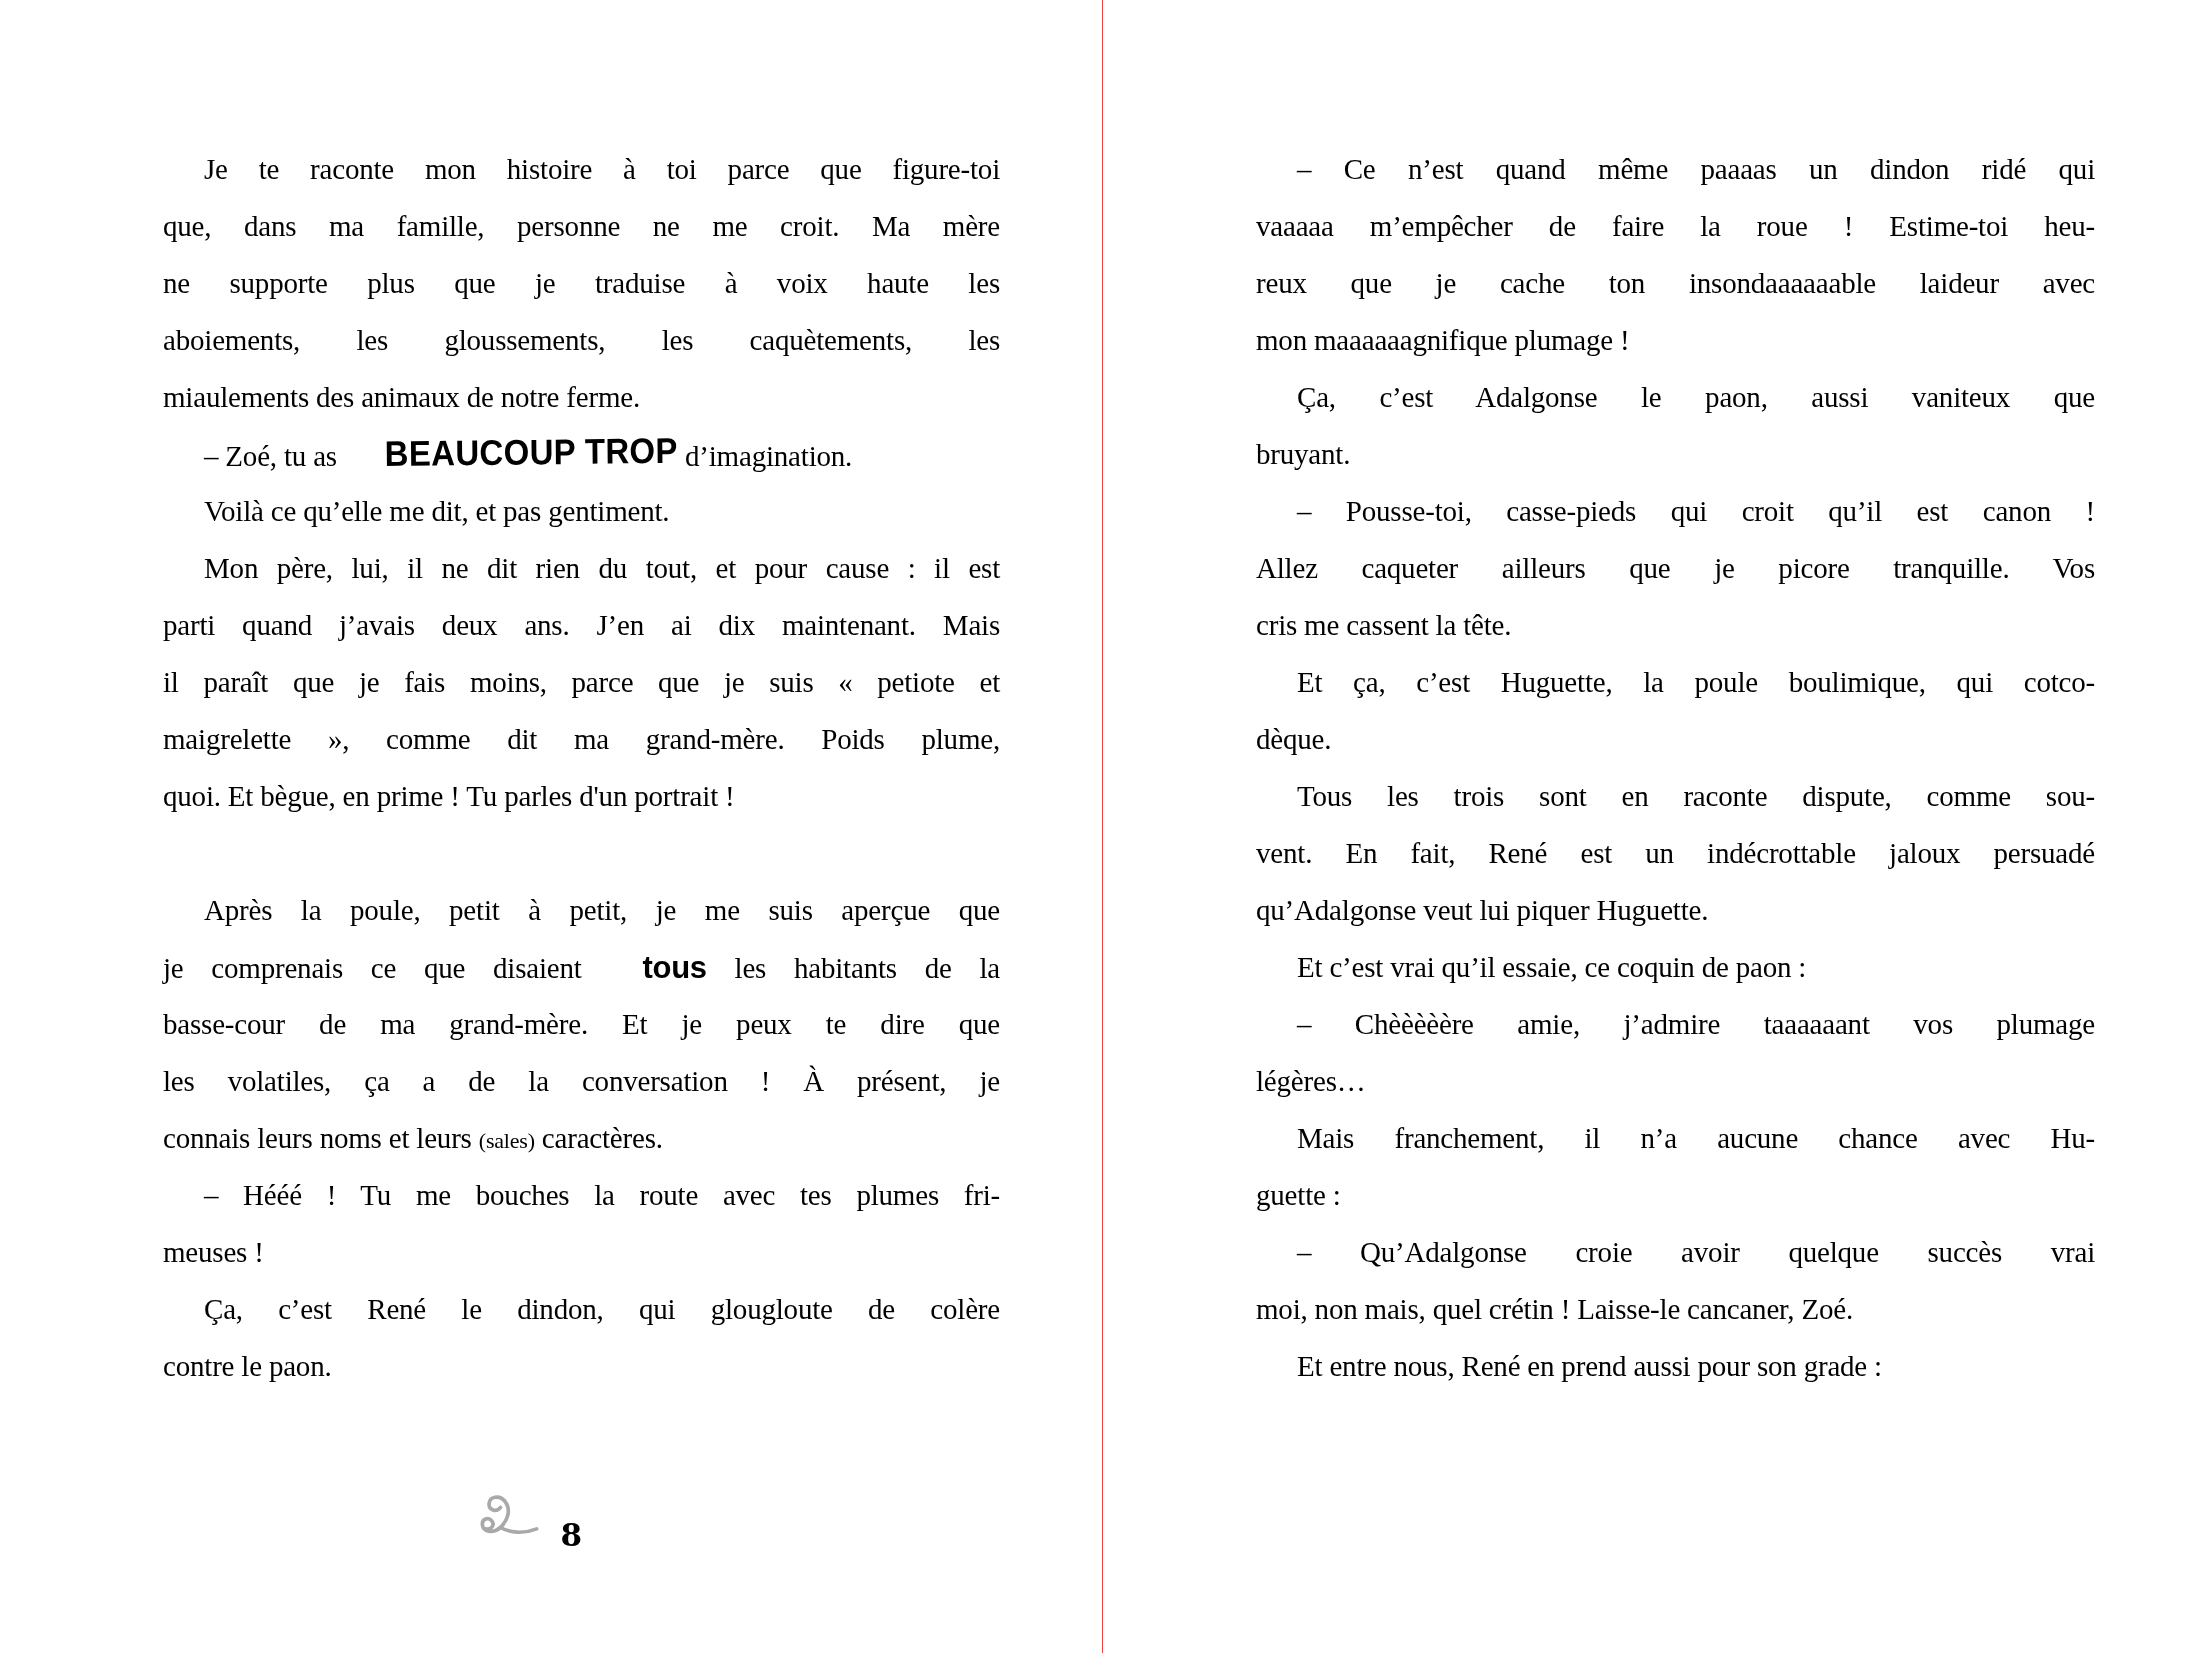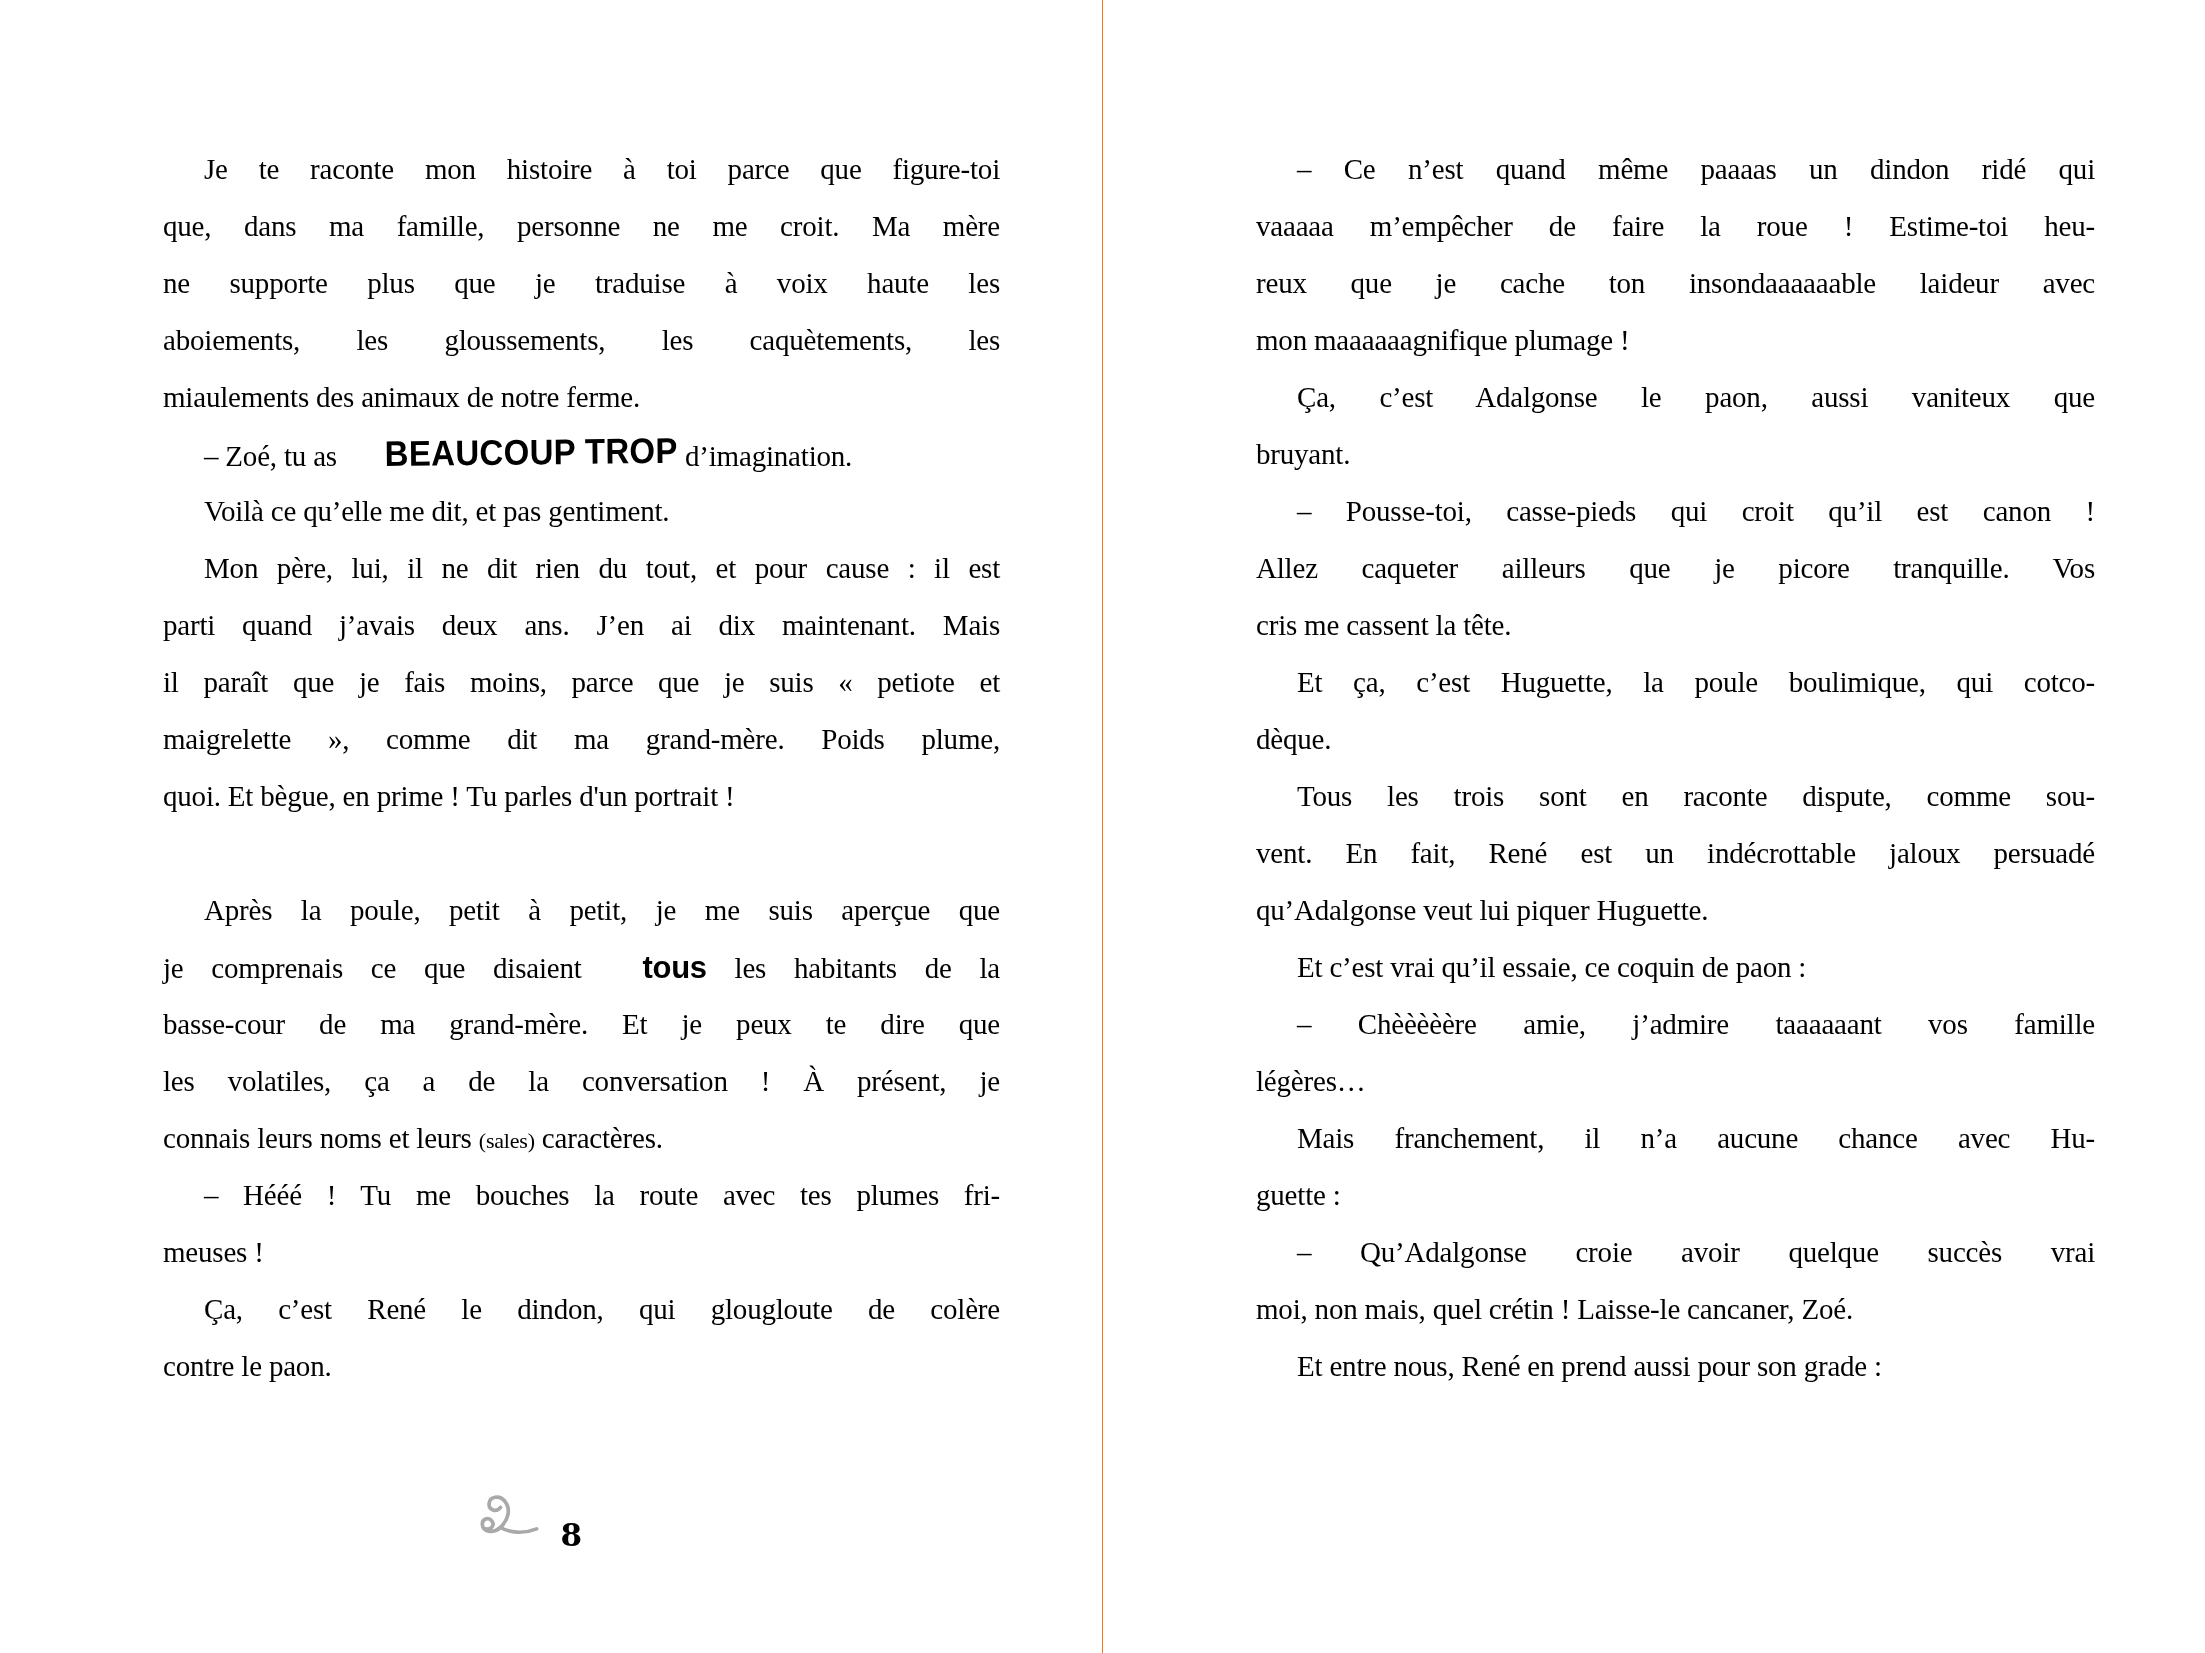--- a/index.html
+++ b/index.html
@@ -1,19 +1,19 @@
 <!DOCTYPE html>
 <html style="font-size:10.7px"><head>
 <meta charset="utf-8">
 <style>
   html,body { margin:0; padding:0; background:#ffffff; }
   .spread {
     position:relative;
     width:2205px; height:1654px;
-    background:#f97316;
+    background:#ef4444;
     font-family:"Liberation Serif", serif;
     color:#000;
     overflow:hidden;
   }
   .page { position:absolute; top:0; width:1102px; height:1654px; background:#ffffff; }
   .page-left  { left:0; }
   .page-right { left:1103px; }
 
   .textblock { position:absolute; top:141px; }
   .page-left  .textblock { left:163px; width:837px; }
@@ -128,21 +128,21 @@
         <div class="line end"><span class="seg-body">bruyant.</span></div>
         <div class="line indent"><span class="seg-body">– Pousse-toi, casse-pieds qui croit qu’il est canon !</span></div>
         <div class="line"><span class="seg-body">Allez caqueter ailleurs que je picore tranquille. Vos</span></div>
         <div class="line end"><span class="seg-body">cris me cassent la tête.</span></div>
         <div class="line indent"><span class="seg-body">Et ça, c’est Huguette, la poule boulimique, qui cotco-</span></div>
         <div class="line end"><span class="seg-body">dèque.</span></div>
         <div class="line indent"><span class="seg-body">Tous les trois sont en raconte dispute, comme sou-</span></div>
         <div class="line"><span class="seg-body">vent. En fait, René est un indécrottable jaloux persuadé</span></div>
         <div class="line end"><span class="seg-body">qu’Adalgonse veut lui piquer Huguette.</span></div>
         <div class="line indent end"><span class="seg-body">Et c’est vrai qu’il essaie, ce coquin de paon :</span></div>
-        <div class="line indent"><span class="seg-body">– Chèèèèère amie, j’admire taaaaaant vos famille</span></div>
+        <div class="line indent"><span class="seg-body">– Chèèèèère amie, j’admire taaaaaant vos plumage</span></div>
         <div class="line end"><span class="seg-body">légères…</span></div>
         <div class="line indent"><span class="seg-body">Mais franchement, il n’a aucune chance avec Hu-</span></div>
         <div class="line end"><span class="seg-body">guette :</span></div>
         <div class="line indent"><span class="seg-body">– Qu’Adalgonse croie avoir quelque succès vrai</span></div>
         <div class="line end"><span class="seg-body">moi, non mais, quel crétin ! Laisse-le cancaner, Zoé.</span></div>
         <div class="line indent end"><span class="seg-body">Et entre nous, René en prend aussi pour son grade :</span></div>
       </div>
 
   </div>
 

